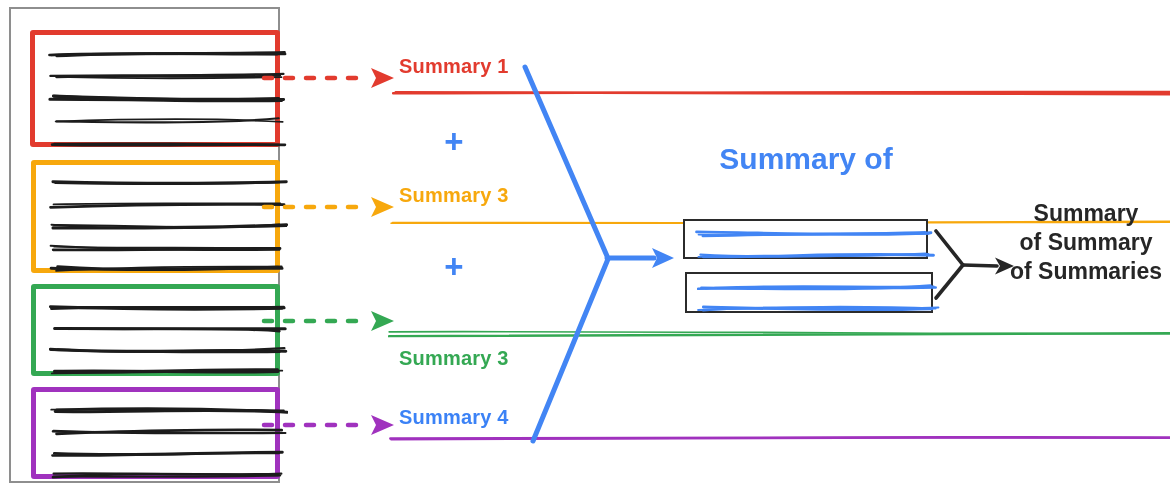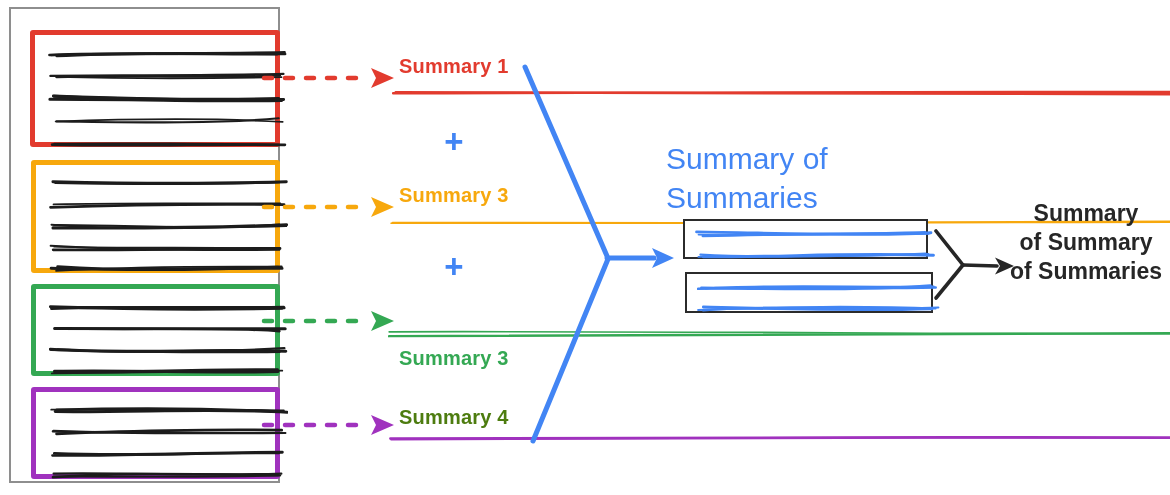--- a/index.html
+++ b/index.html
@@ -28,22 +28,22 @@
   .sum-scribble-2 { left:388px; top:212px; width:128px; height:23px; }
   .sum-scribble-3 { left:386px; top:324px; width:126px; height:26px; }
   .sum-scribble-4 { left:388px; top:427px; width:128px; height:27px; }
 
   .plus { position:absolute; left:436px; width:36px; text-align:center;
           font-size:33px; font-weight:700; line-height:34px; }
   .plus-1 { top:125px; }
   .plus-2 { top:250px; }
 
   
-  .sos-title { position:absolute; left:666px; top:139px; width:280px; text-align:left;
-               font-size:30px; font-weight:400; line-height:39px; }
+  .sos-title { position:absolute; left:666px; top:139px; width:280px; text-align:center;
+               font-size:30px; font-weight:700; line-height:39px; }
   .sos-box { position:absolute; border:2.5px solid; background:#fff; }
   .sos-box-1 { left:683px; top:219px; width:245px; height:40px; }
   .sos-box-2 { left:685px; top:272px; width:248px; height:41px; }
   .sos-box .scribble { position:absolute; left:10px; right:12px; top:5px; bottom:5px; }
 
   
   .final-title { position:absolute; left:1000px; top:199px; width:172px; text-align:center;
                  font-size:23px; font-weight:600; line-height:29px; }
   .final-scribble { position:absolute; left:1008px; top:294px; width:154px; height:20px; }
 
@@ -144,31 +144,30 @@
   <div class="plus plus-2" style="color: rgb(66, 133, 244);">+</div>
 
   <div class="sum-label sum-label-3" style="color: rgb(52, 168, 83); margin-top: 46px;">Summary 3</div>
   <svg class="sum-scribble sum-scribble-3 scribble" viewBox="0 0 1170 495">
       <path d="M 3.2 7.8 C 423.1 6.9, 709.6 12.7, 1163.7 7.8" fill="none" stroke="#34A853" stroke-width="1.71" stroke-linecap="round"></path>
       <path d="M 3.1 12.2 C 372.6 9.0, 749.8 11.3, 1160.5 7.8" fill="none" stroke="#34A853" stroke-width="2.35" stroke-linecap="round"></path>
       <path d="M 2.9 489.2 C 403.0 489.2, 776.4 488.2, 1168.4 486.4" fill="none" stroke="#34A853" stroke-width="2.25" stroke-linecap="round"></path>
       <path d="M 8.9 487.4 C 294.8 489.5, 846.9 487.1, 1166.5 485.6" fill="none" stroke="#34A853" stroke-width="2.61" stroke-linecap="round"></path>
     </svg>
 
-  <div class="sum-label sum-label-4" style="color: #4d7c0f;">Summary 4</div>
+  <div class="sum-label sum-label-4" style="color: #3b82f6;">Summary 4</div>
   <svg class="sum-scribble sum-scribble-4 scribble" viewBox="0 0 1170 495">
       <path d="M 2.3 11.5 C 379.5 9.1, 794.3 10.7, 1168.2 10.7" fill="none" stroke="#A032BE" stroke-width="2.43" stroke-linecap="round"></path>
       <path d="M 3.2 12.4 C 438.6 9.4, 703.6 10.9, 1168.9 11.7" fill="none" stroke="#A032BE" stroke-width="2.12" stroke-linecap="round"></path>
       <path d="M 5.0 489.2 C 353.9 486.4, 877.4 490.4, 1165.7 484.9" fill="none" stroke="#A032BE" stroke-width="2.02" stroke-linecap="round"></path>
       <path d="M 5.8 485.5 C 350.1 483.6, 764.7 489.3, 1166.3 486.7" fill="none" stroke="#A032BE" stroke-width="1.96" stroke-linecap="round"></path>
     </svg>
 
   <div class="sos-title" style="color: rgb(66, 133, 244);">
     <div>Summary of</div>
-    <div>Summaries</div>
   </div>
 
   <div class="sos-box sos-box-1" style="border-color: rgb(43, 43, 43);">
     <svg class="scribble" viewBox="0 0 241 36">
         <path d="M 1.6 5.9 C 70.3 6.6, 161.5 10.9, 235.9 6.7" fill="none" stroke="#4285F4" stroke-width="2.94" stroke-linecap="round"></path>
         <path d="M 3.5 8.7 C 63.1 10.4, 152.2 7.7, 230.2 5.8" fill="none" stroke="#4285F4" stroke-width="1.74" stroke-linecap="round"></path>
         <path d="M 7.9 10.0 C 66.0 8.3, 166.7 7.4, 233.7 7.3" fill="none" stroke="#4285F4" stroke-width="2.73" stroke-linecap="round"></path>
         <path d="M 3.4 30.9 C 85.9 29.2, 165.0 31.8, 230.7 27.5" fill="none" stroke="#4285F4" stroke-width="1.78" stroke-linecap="round"></path>
         <path d="M 5.5 28.6 C 73.0 32.2, 159.7 29.8, 233.2 28.1" fill="none" stroke="#4285F4" stroke-width="2.32" stroke-linecap="round"></path>
         <path d="M 8.3 30.9 C 95.7 31.0, 149.3 26.5, 238.5 29.3" fill="none" stroke="#4285F4" stroke-width="2.90" stroke-linecap="round"></path>

